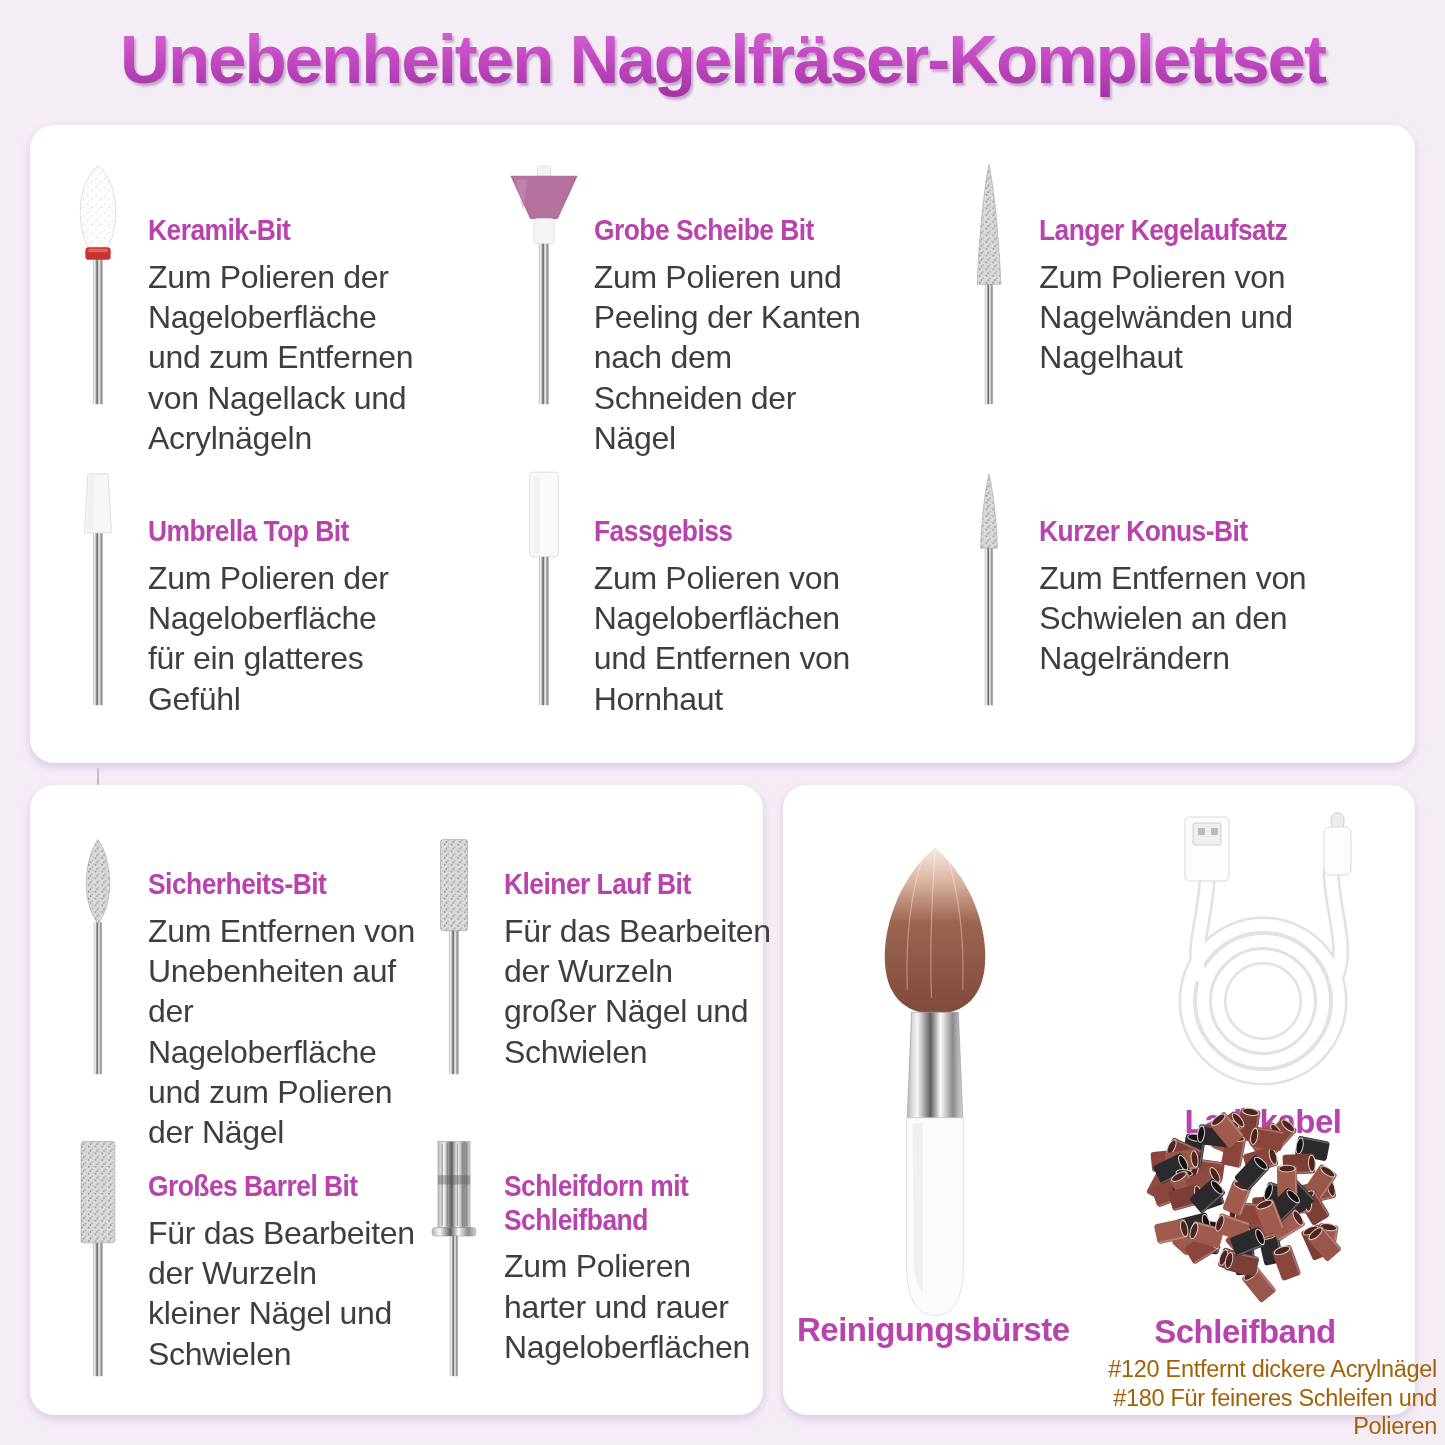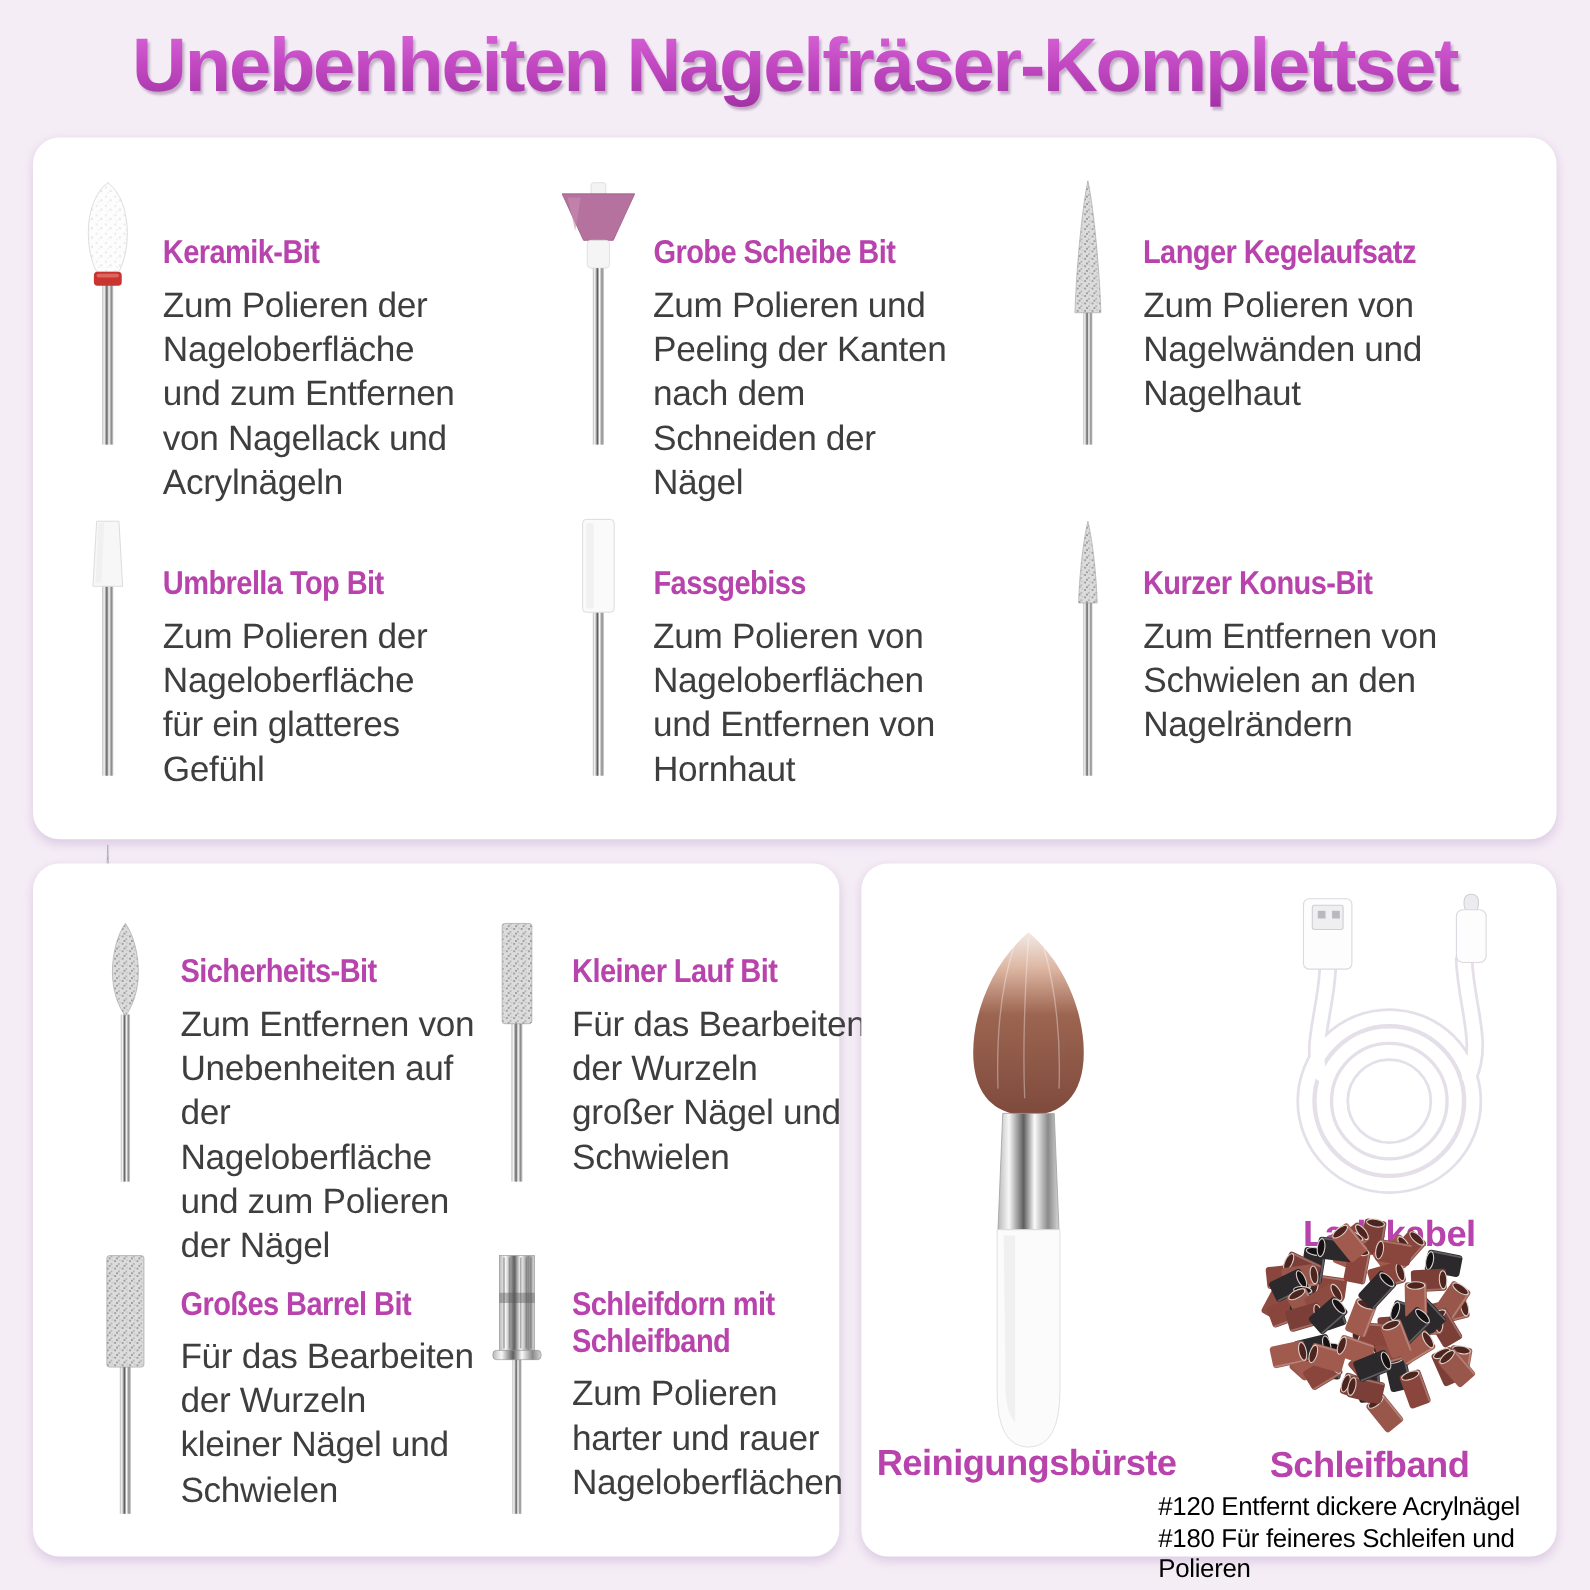--- a/index.html
+++ b/index.html
@@ -19,21 +19,21 @@
   }
   .card{
     position:absolute;background:#fff;border-radius:24px;
     box-shadow:0 4px 10px rgba(175,145,195,.38);
   }
   .card-top{left:30px;top:125px;width:1385px;height:638px;
     display:grid;grid-template-columns:repeat(3,1fr);grid-auto-rows:287px;
     padding:32px 22px 0 30px;box-sizing:border-box;row-gap:14px;column-gap:4px;}
   .card-bits2{left:30px;top:785px;width:733px;height:630px;
     display:grid;grid-template-columns:repeat(2,1fr);grid-auto-rows:292px;
-    padding:42px 18px 0 46px;box-sizing:border-box;row-gap:10px;}
+    padding:42px 18px 0 30px;box-sizing:border-box;row-gap:10px;}
   .card-accessories{left:783px;top:785px;width:632px;height:630px;}
   .item{display:flex;align-items:flex-start;}
   .bit{width:76px;height:258px;flex:none;}
   .itext{padding:56px 0 0 12px;width:268px;}
   .card-bits2 .itext{padding-top:40px;}
   h3.bit-name{
     margin:0 0 10px 0;font-size:30px;font-weight:bold;color:#b843ac;
     letter-spacing:-.6px;white-space:pre;line-height:1.12;
     transform:scaleX(.88);transform-origin:left top;
   }
@@ -41,22 +41,22 @@
   .acc-label{
     position:absolute;font-size:33px;font-weight:bold;color:#b843ac;letter-spacing:-.5px;
   }
   .brush-svg{position:absolute;left:52px;top:40px;width:200px;height:520px;}
   .cable-svg{position:absolute;left:352px;top:26px;width:256px;height:292px;}
   .bands-svg{position:absolute;left:344px;top:318px;width:236px;height:212px;}
   .label-brush{left:14px;top:526px;}
   .label-cable{left:352px;top:318px;width:256px;text-align:center;}
   .label-bands{left:282px;top:528px;width:360px;text-align:center;}
   .bands-note{
-    position:absolute;left:270px;top:570px;width:384px;text-align:left;
-    font-size:23.5px;letter-spacing:-.3px;line-height:1.22;color:#000000;
+    position:absolute;left:270px;top:570px;width:384px;text-align:right;
+    font-size:23.5px;letter-spacing:-.3px;line-height:1.22;color:#a16207;
   }
   .bands-note div{display:block;}
 </style>
 </head>
 <body>
 
 <svg width="0" height="0" style="position:absolute" aria-hidden="true">
   <defs>
     <linearGradient id="gm" x1="0" y1="0" x2="1" y2="0">
       <stop offset="0" stop-color="#b9b9b9"></stop>

